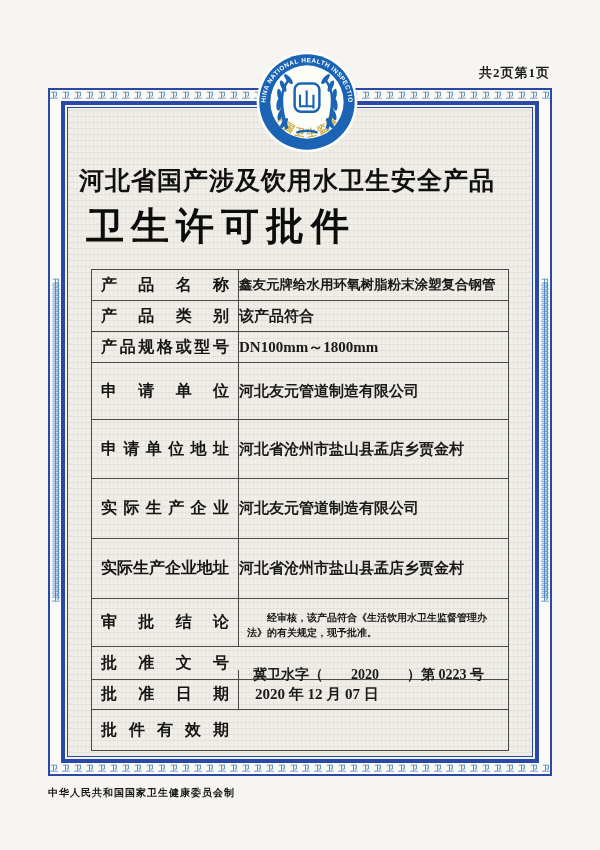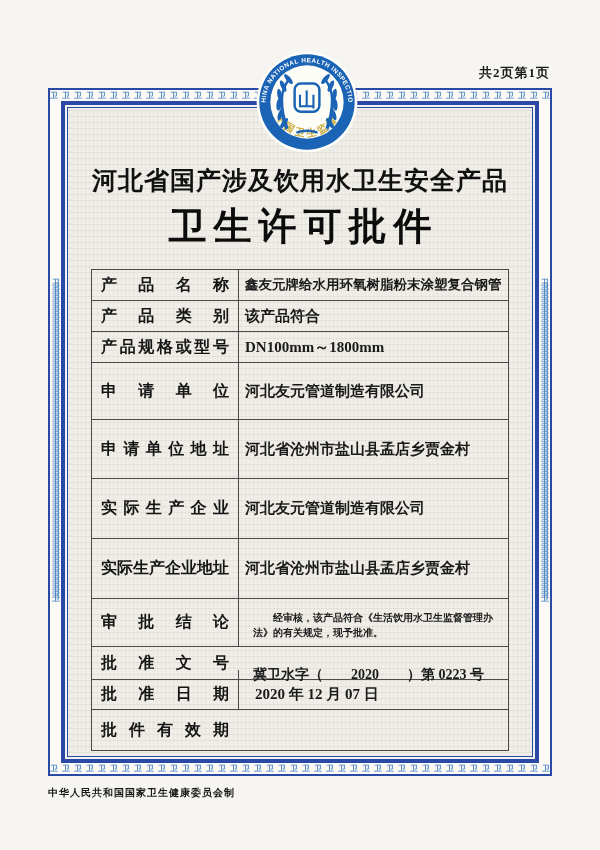--- a/index.html
+++ b/index.html
@@ -37,43 +37,43 @@
     background-color:#f0eee8;
     background-image:
       repeating-linear-gradient(0deg, rgba(155,145,125,0.13) 0 1px, transparent 1px 6px),
       repeating-linear-gradient(90deg, rgba(155,145,125,0.07) 0 1px, transparent 1px 4px);
   }
   
   .emblem { position:absolute; left:254px; top:49px; width:106px; height:106px; z-index:6; }
   
   .content { position:absolute; left:14px; right:14px; top:7px; bottom:7px; }
   .title1 {
-    margin-top:52px; text-align:center; font-weight:bold;
+    margin-top:52px; text-align:left; font-weight:bold;
     font-size:25px; letter-spacing:1px; color:#101010;
   }
   .title2 {
-    margin-top:4px; text-align:center; font-weight:bold;
+    margin-top:4px; text-align:left; font-weight:bold;
     font-size:38px; letter-spacing:7px; padding-left:7px; color:#0c0c0c;
   }
   
   .ptable {
     width:418px; margin:17px auto 0; border:1px solid #4a4a4a;
     background:transparent;
   }
   .tr { display:flex; border-bottom:1px solid #4a4a4a; }
   .tr:last-child { border-bottom:none; }
   .tl {
     width:146px; flex:0 0 146px; padding:0 9px;
     display:flex; align-items:center;
     font-weight:bold; font-size:16px; color:#151515;
   }
   .jchars { display:flex; justify-content:space-between; width:100%; }
   .tv {
     flex:1; border-left:1px solid #4a4a4a;
-    display:flex; align-items:center; padding-left:6px;
+    display:flex; align-items:center; 
     font-weight:bold; font-size:15px; color:#1a1a1a;
   }
   .h31{height:31px} .h57{height:57px} .h59{height:59px} .h60{height:60px}
   .h48{height:48px} .h33{height:33px} .h30{height:30px} .h40{height:40px}
   .vsmall { font-size:13.5px; letter-spacing:0; }
   .vpara  { display:block; padding:5px 8px 0 8px; font-size:10px;
             line-height:1.5; text-indent:2em; }
   .vdoc   { font-size:14px; padding-left:14px;margin-top:23px; }
   .vdate  { padding-left:16px; }
   .vvalid { padding-left:10px; }

